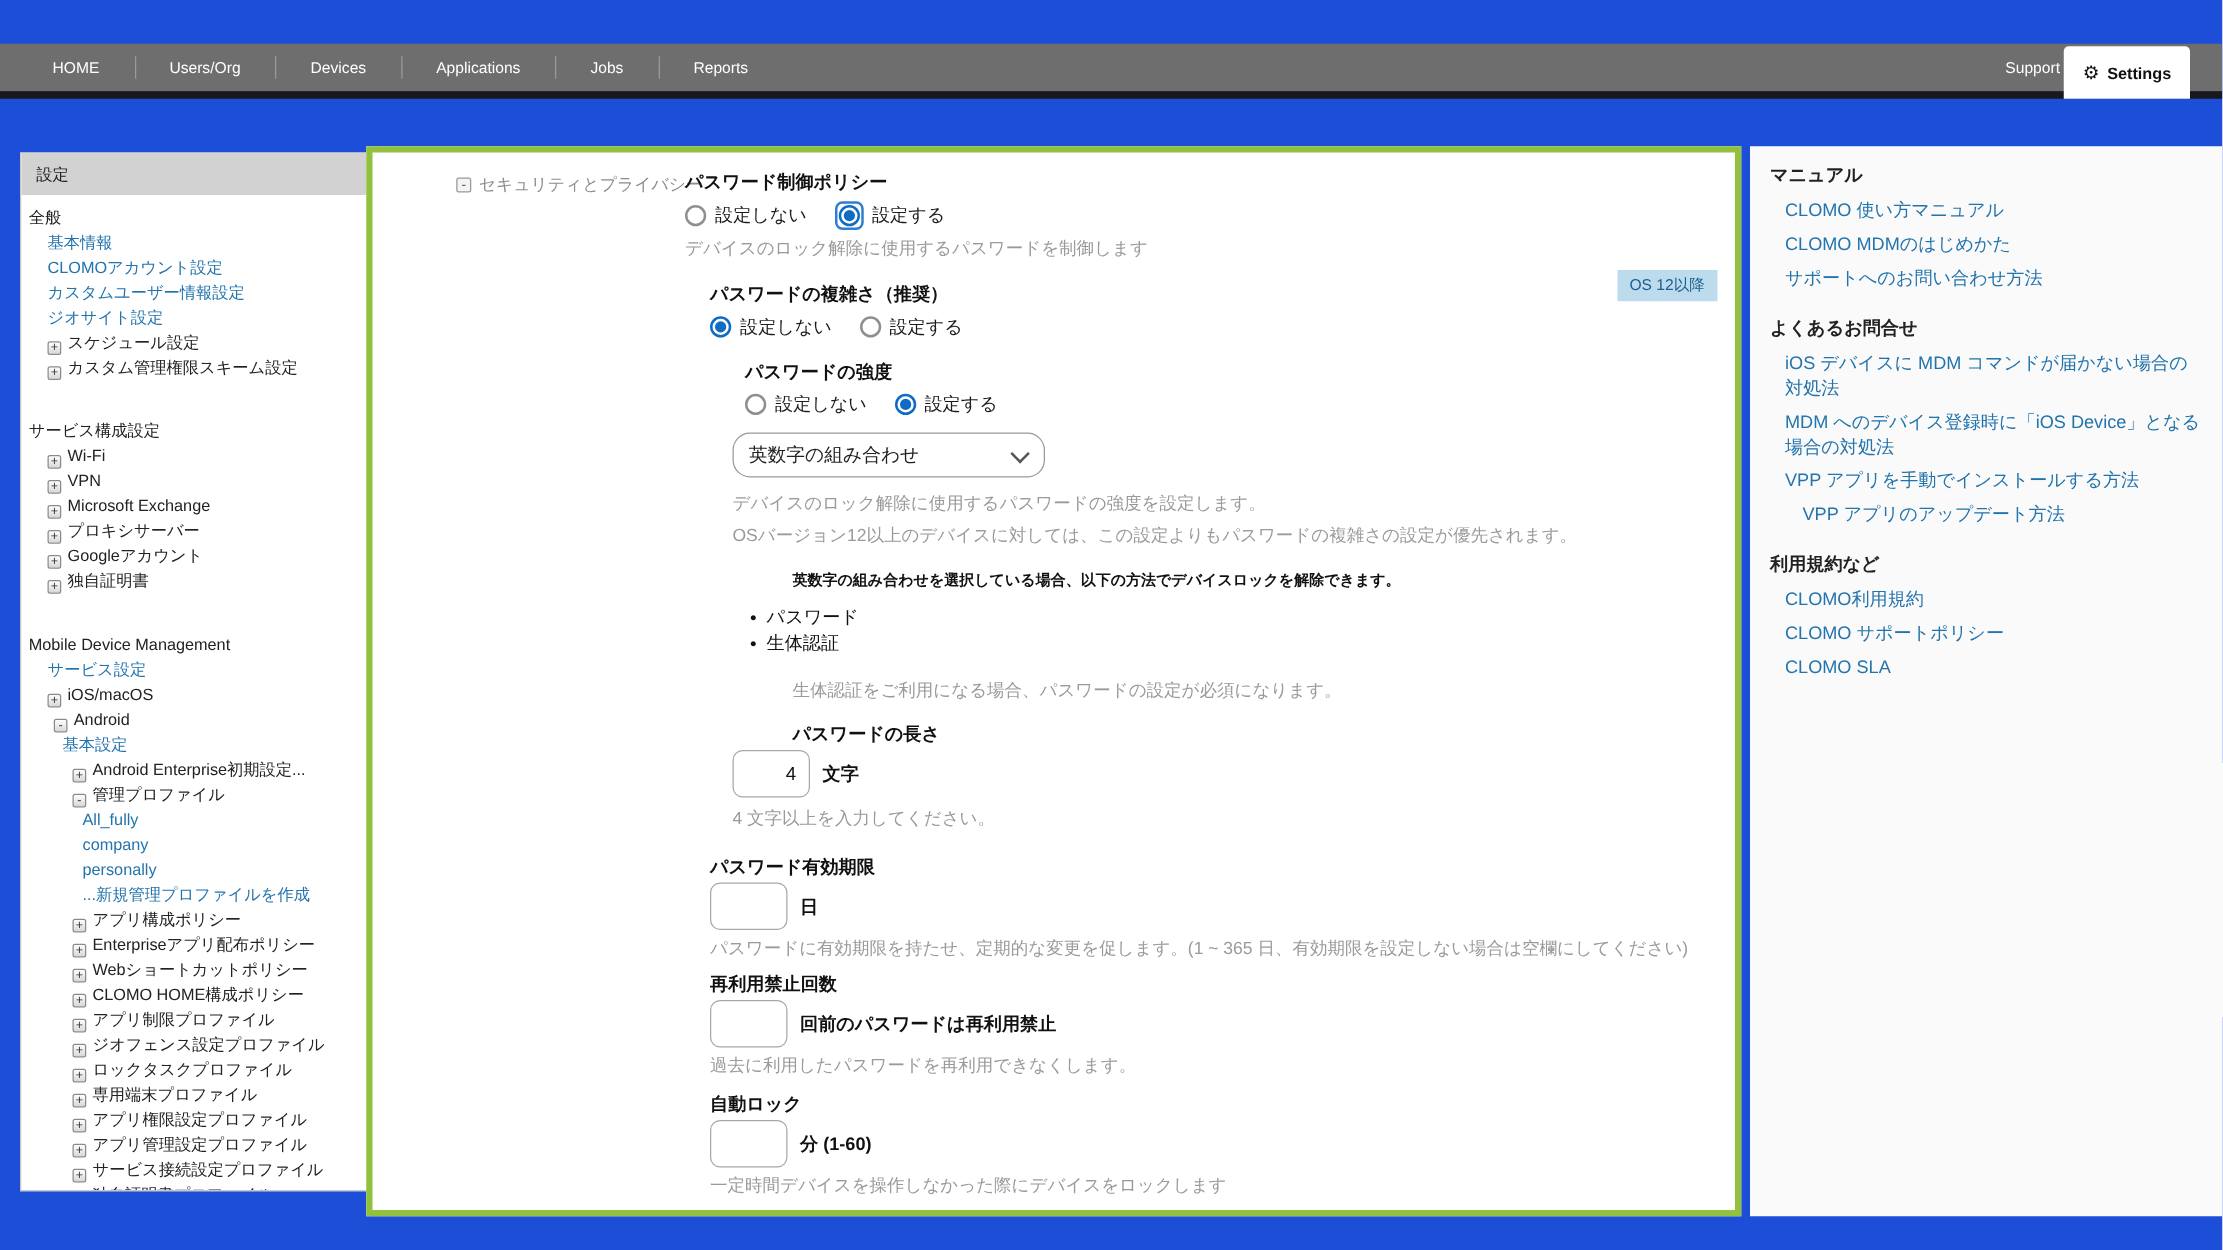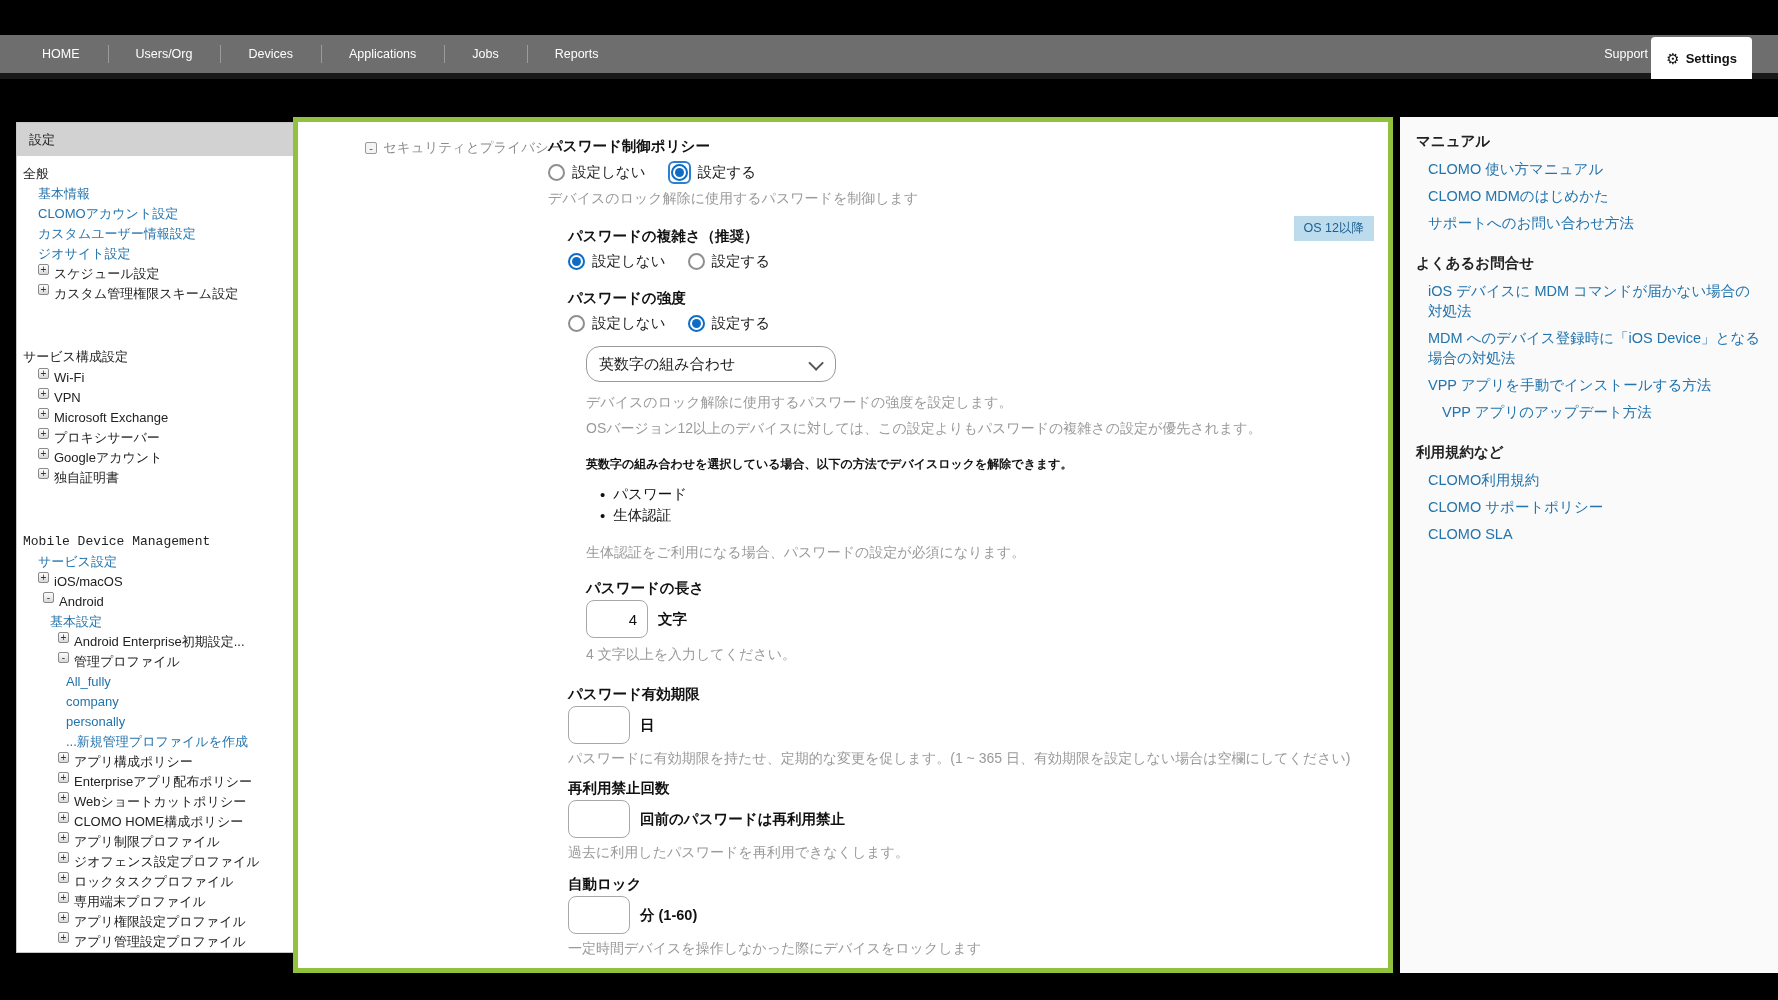--- a/index.html
+++ b/index.html
@@ -1,16 +1,16 @@
 <!DOCTYPE html>
 <html><head>
 <meta charset="utf-8">
 <style>
   html,body{margin:0;padding:0;background:#fff;}
-  #app{position:relative;width:1778px;height:1000px;background:#000000;overflow:hidden;
+  #app{position:relative;width:1778px;height:1000px;background:#1d4ed8;overflow:hidden;
        font-family:"Liberation Sans","DejaVu Sans",sans-serif;color:#222;}
 
   
   .topnav{position:absolute;left:0;top:35px;width:100%;height:38px;background:#6e6e6e;}
   .navblack{position:absolute;left:0;top:73px;width:100%;height:6px;background:#191919;}
   .navitems{position:absolute;left:14px;top:35px;height:38px;display:flex;align-items:center;z-index:2;}
   .navitem{color:#fff;font-size:12.5px;padding:0 28px;position:relative;cursor:pointer;white-space:nowrap;}
   .navitem + .navitem::before{content:"";position:absolute;left:0;top:50%;transform:translateY(-50%);
        width:1px;height:18px;background:#9b9b9b;}
   .nav-support{position:absolute;right:130px;top:35px;height:38px;display:flex;align-items:center;
@@ -22,23 +22,23 @@
 
   
   .sidebar{position:absolute;left:16px;top:122px;width:323px;height:831px;background:#fff;
        border:1px solid #c6c6c6;overflow:hidden;box-sizing:border-box;}
   .sidebar-header{height:33px;background:#d2d2d2;display:flex;align-items:center;
        padding:0 12px;font-size:13px;color:#222;position:relative;}
   .collapse-btn{position:absolute;right:6px;top:50%;transform:translateY(-50%);width:21px;height:21px;
        border-radius:50%;background:#3f3f3f;color:#fff;display:flex;align-items:center;justify-content:center;
        font-size:14px;font-weight:bold;cursor:pointer;}
   .tree{padding-top:8px;font-size:13px;}
-  .trow{display:flex;align-items:flex-start;line-height:20px;height:20px;white-space:nowrap;cursor:default;}
+  .trow{display:flex;align-items:flex-end;line-height:20px;height:20px;white-space:nowrap;cursor:default;}
   .trow[data-kind="section"]{color:#222;}
-  .trow[data-kind="section"]:not(:first-of-type){margin-top:44px;font-family:Liberation Mono, monospace;}
+  .trow[data-kind="section"]:not(:first-of-type){margin-top:31px;}
   .trow[data-kind="link"] .tlabel{color:#2374ad;cursor:pointer;}
   .trow[data-kind="plain"] .tlabel{color:#222;}
   .trow[data-lv="0"]{padding-left:6px;}
   .trow[data-lv="1"]{padding-left:21px;}
   .trow[data-lv="2"]{padding-left:26px;}
   .trow[data-lv="3"]{padding-left:33px;}
   .trow[data-lv="4"]{padding-left:41px;}
   .trow[data-lv="5"]{padding-left:49px;}
   .twisty{flex:0 0 auto;width:11px;height:11px;border:1px solid #8a8a8a;border-radius:2px;
        background:linear-gradient(#fdfdfd,#d8d8d8);color:#333;font-size:10px;line-height:9px;
@@ -64,21 +64,21 @@
   .radio{display:flex;align-items:center;gap:7px;font-size:14.5px;color:#1c1c1c;cursor:pointer;}
   .rdot{position:relative;width:17px;height:17px;border:2px solid #8f8f8f;border-radius:50%;
        background:#fff;box-sizing:border-box;flex:0 0 auto;}
   .radio.sel .rdot{border-color:#0f6cc4;}
   .radio.sel .rdot::after{content:"";position:absolute;inset:2px;border-radius:50%;background:#0f6cc4;}
   .fring{display:inline-flex;padding:1px;border:2px solid #2f7fd0;border-radius:6px;}
 
   .ind1{margin-left:20px;}
   .ind2{margin-left:38px;}
   .mt5{margin-top:5px;} .mt4{margin-top:4px;} .mt6{margin-top:6px;} .mt10{margin-top:10px;}
-  .mt12{margin-top:12px;} .mt16{margin-top:16px;} .mt18{margin-top:18px;}
+  .mt12{margin-top:12px;} .mt16{margin-top:16px;margin-left:48px;} .mt18{margin-top:18px;}
   .mt20{margin-top:20px;}
 
   .selectbox{margin-top:4px;width:250px;height:36px;border:1px solid #999;border-radius:14px;
        background:#fff;display:flex;align-items:center;justify-content:space-between;
        padding:0 12px;font-size:15px;color:#222;cursor:pointer;box-sizing:border-box;}
   .chev{width:9px;height:9px;border-left:2px solid #555;border-bottom:2px solid #555;
        transform:rotate(-45deg) translateY(-2px);}
 
   .bullets{list-style:none;margin:10px 0 0 14px;padding:0;}
   .bullets li{font-size:14.5px;color:#111;line-height:21px;display:flex;align-items:center;}

